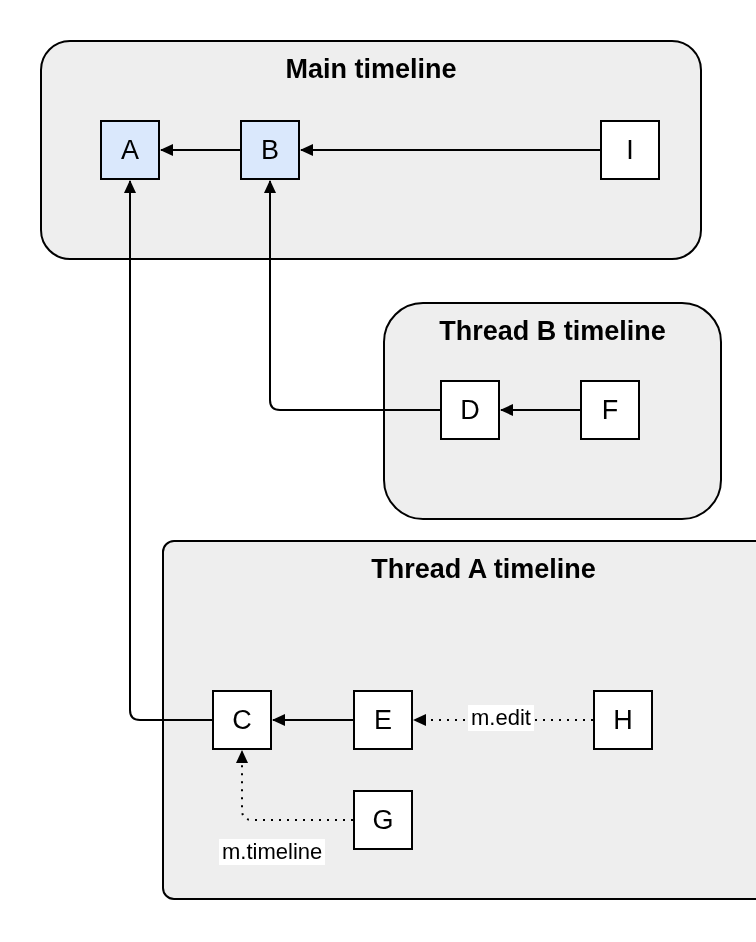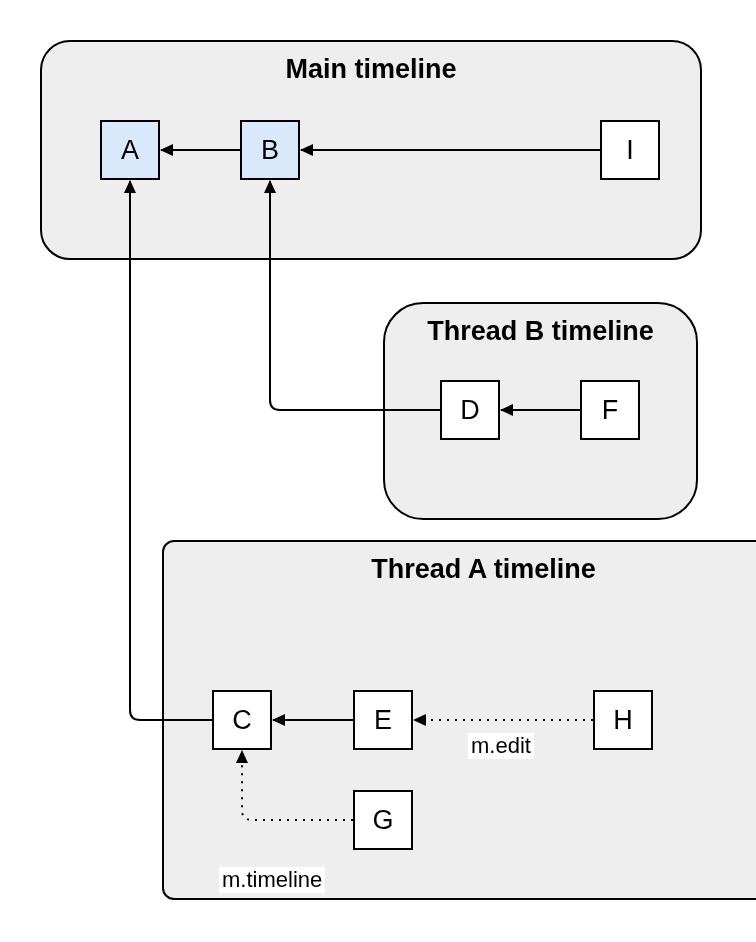--- a/index.html
+++ b/index.html
@@ -5,21 +5,21 @@
   html,body {margin:0;padding:0;background:#ffffff;}
   .canvas {
     position:relative; width:756px; height:942px; background:#ffffff;
     font-family:"Liberation Sans", sans-serif; overflow:hidden;
   }
   .tl-container {
     position:absolute; background:#eeeeee; border:2px solid #000000;
     box-sizing:border-box; z-index:1;
   }
   .tl-container.main    {left:40px;  top:40px;  width:662px; height:220px; border-radius:30px;}
-  .tl-container.threadb {left:383px; top:302px; width:315px; height:218px; border-radius:40px;}
+  .tl-container.threadb {left:383px; top:302px; width:339px; height:218px; border-radius:40px;}
   .tl-container.threada {left:162px; top:540px; width:643px; height:360px; border-radius:12px;}
   .tl-title {
     position:absolute; top:12px; left:0; right:0; text-align:center;
     font-weight:bold; font-size:27px; color:#000000;
   }
   svg.edges {position:absolute; left:0; top:0; z-index:2;}
   .node {
     position:absolute; width:60px; height:60px; box-sizing:border-box;
     background:#ffffff; border:2px solid #000000; z-index:3;
     display:flex; align-items:center; justify-content:center;
@@ -30,21 +30,21 @@
   .node.b {left:240px; top:120px;}
   .node.i {left:600px; top:120px;}
   .node.d {left:440px; top:380px;}
   .node.f {left:580px; top:380px;}
   .node.c {left:212px; top:690px;}
   .node.e {left:353px; top:690px;}
   .node.h {left:593px; top:690px;}
   .node.g {left:353px; top:790px;}
   .edge-label {
     position:absolute; z-index:4; background:#ffffff; color:#000000;
-    font-size:22px; line-height:26px; padding:0 3px; white-space:nowrap;margin-top:28px;
+    font-size:22px; line-height:26px; padding:0 3px; white-space:nowrap;
   }
   .edge-label.medit     {left:468px; top:705px;}
   .edge-label.mreaction {left:219px; top:839px;}
 </style>
 </head>
 <body>
 
 <div class="canvas">
 
   <div class="tl-container main">

